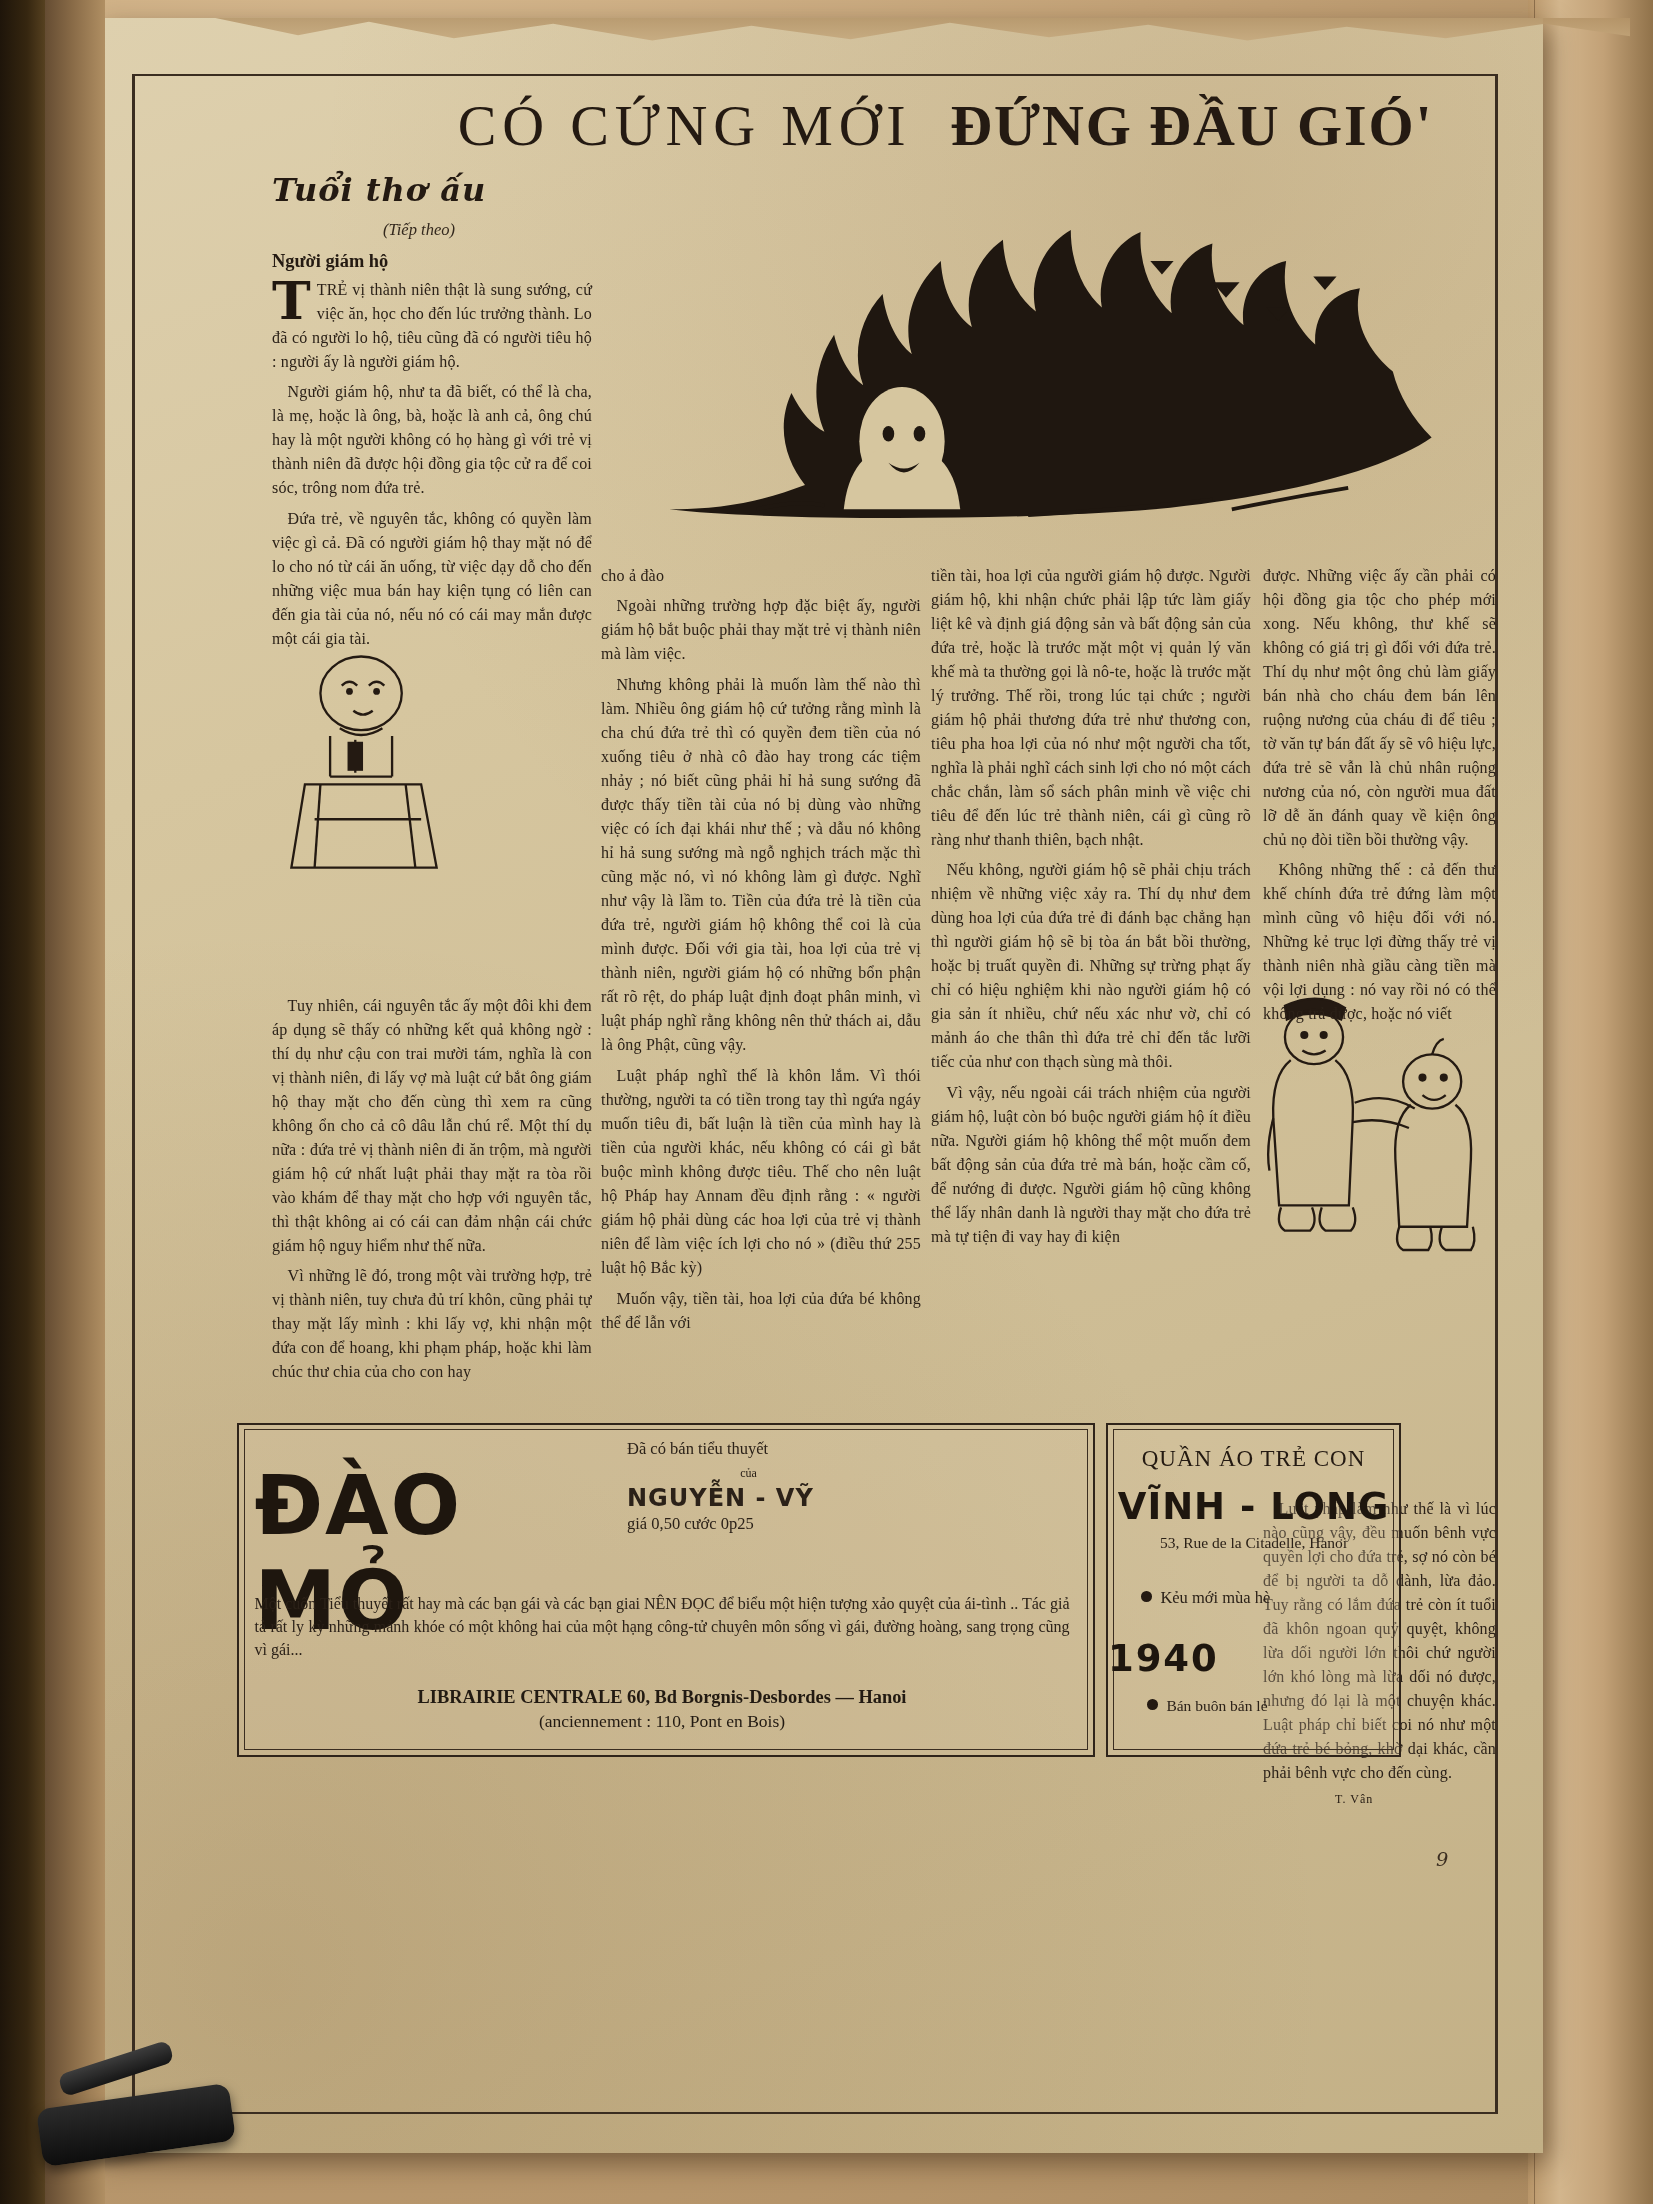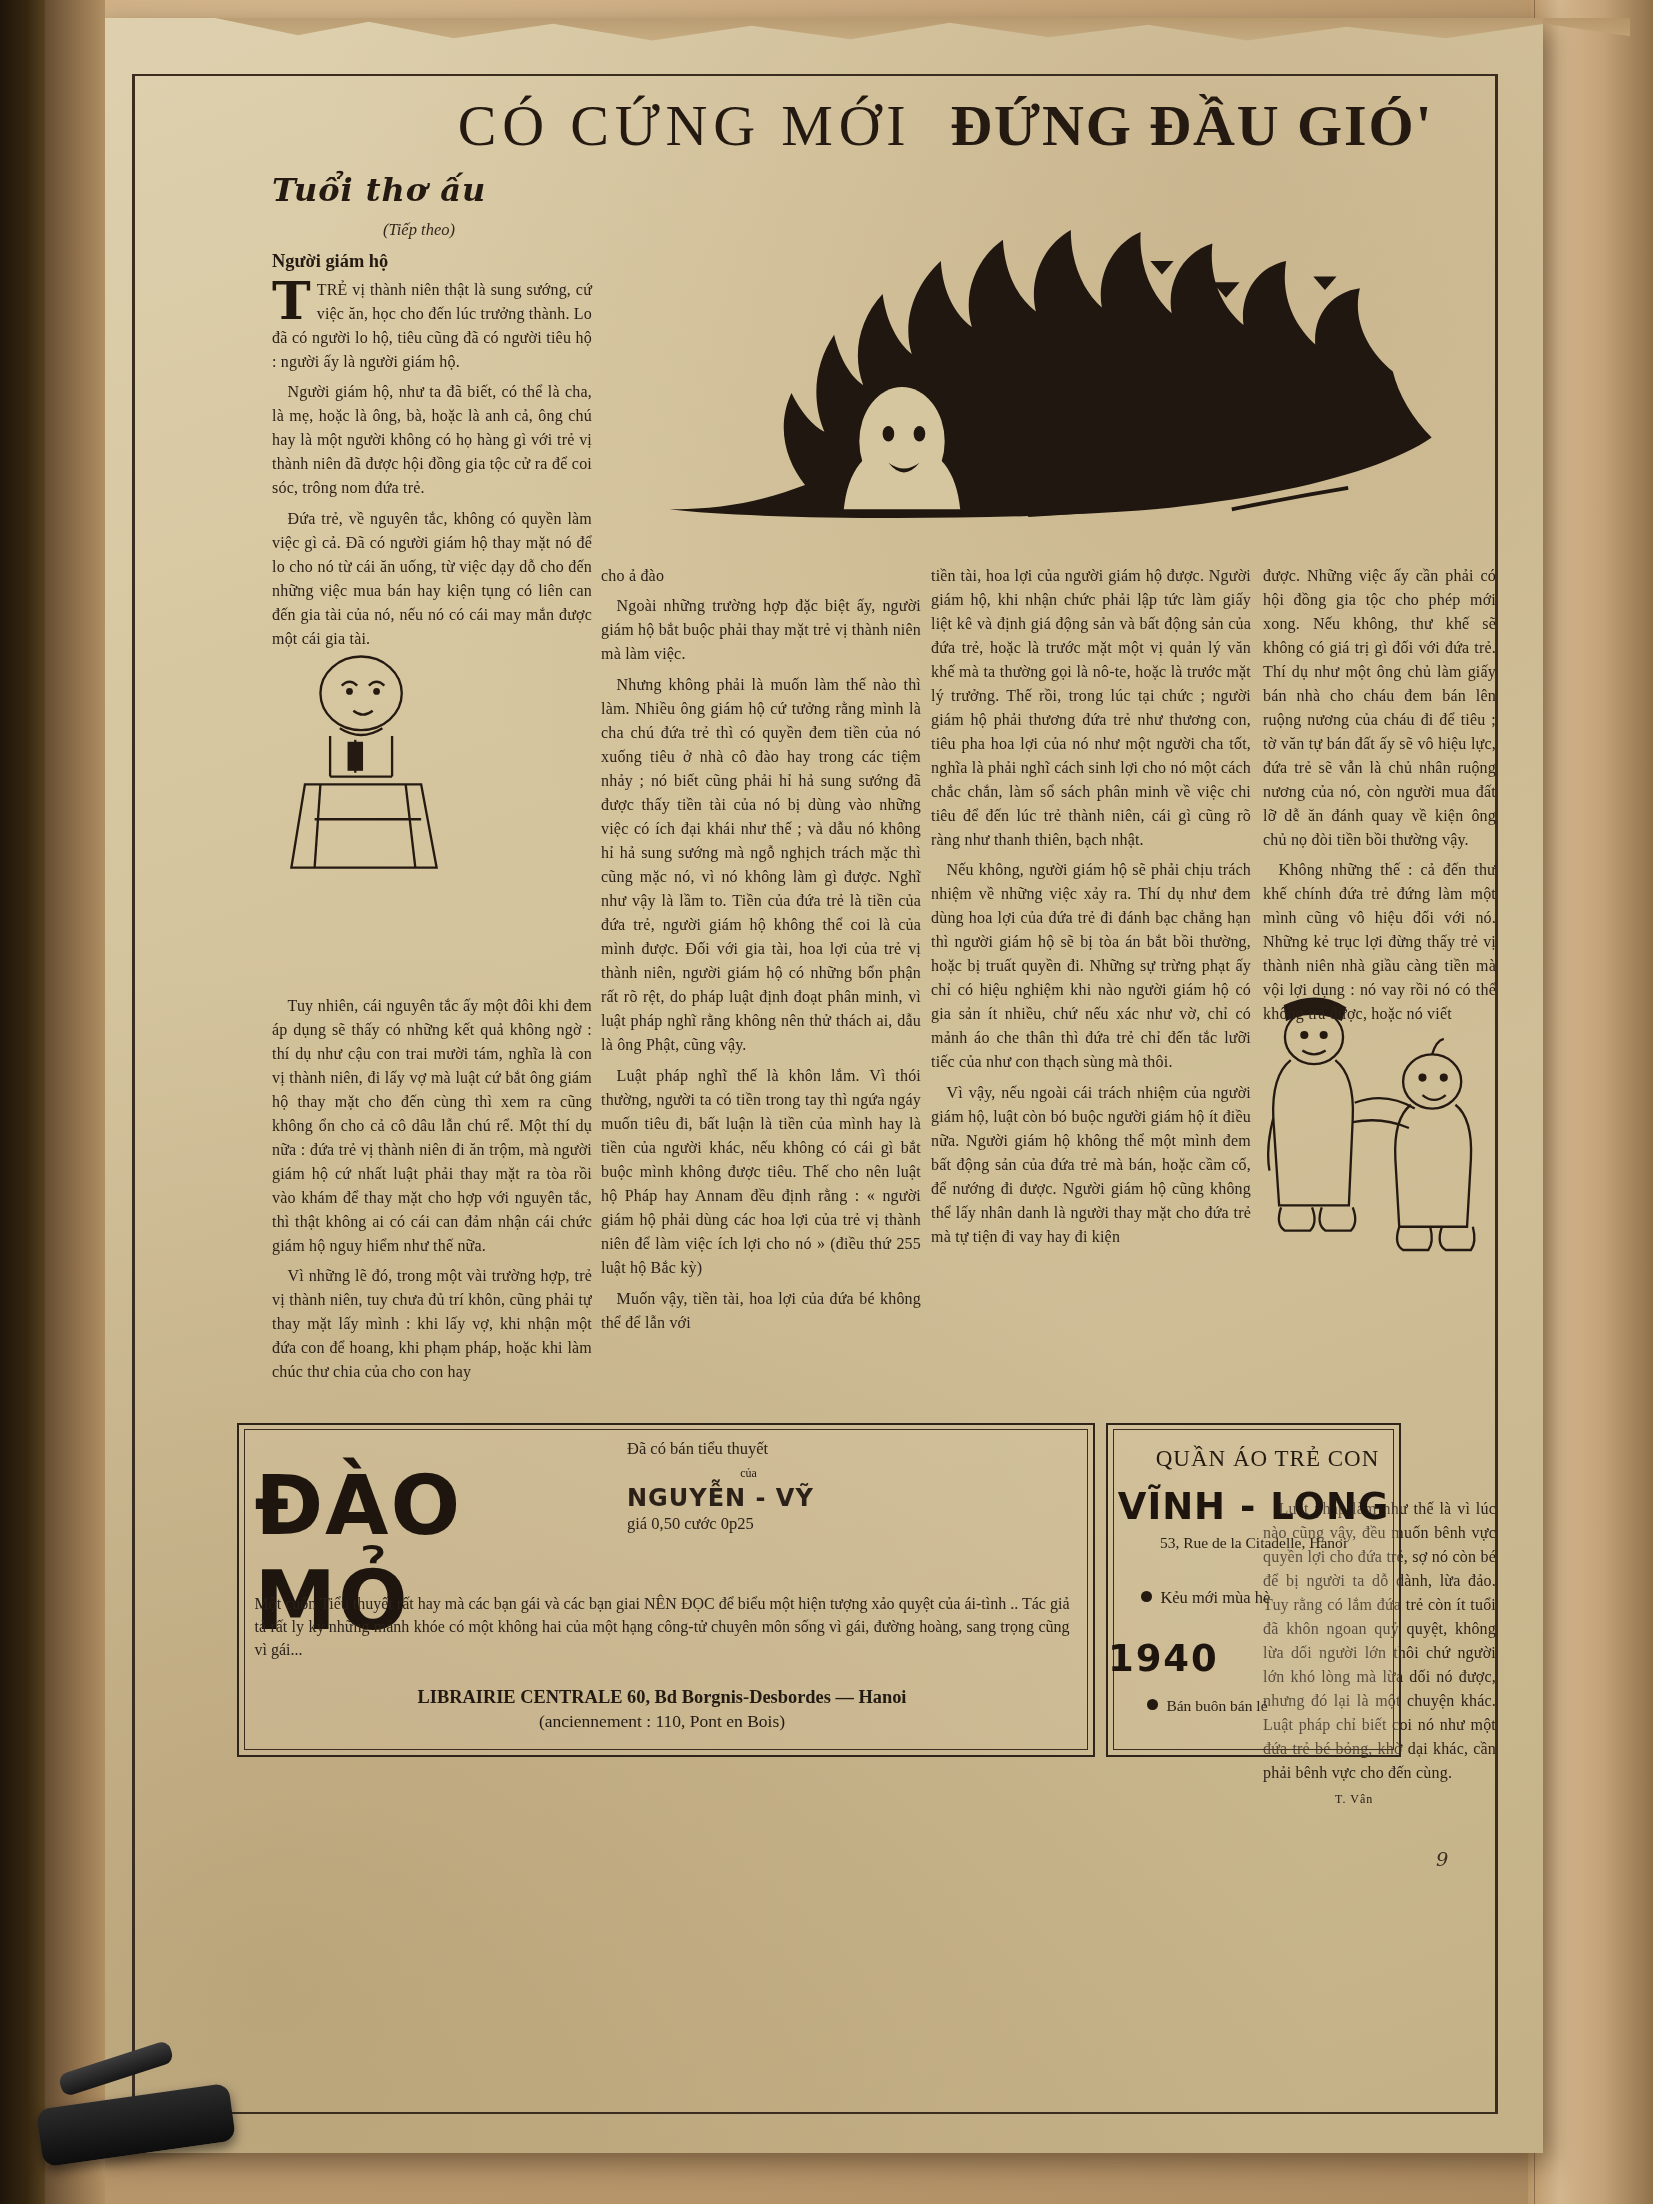--- a/index.html
+++ b/index.html
@@ -155,21 +155,21 @@
     position:absolute;left:15.5px;top:260px;width:815px;text-align:center;
     font-family:"Liberation Serif", serif;font-size:17.5px;line-height:24px;color:#221a12;
   }
   .ad-foot .l1{font-weight:bold;font-size:18.4px;}
 
   .ads2{
     position:absolute;left:980px;top:1378px;width:291px;height:330px;
     border:2.9px solid #2f241a;background:rgba(222,208,176,.25);
   }
   .ads2-inner{position:absolute;inset:4.9px;border:1px solid #3a2d20;}
-  .a2-l1{position:absolute;top:21.3px;left:14px;width:100%;text-align:center;
+  .a2-l1{position:absolute;top:21.3px;left:0;width:100%;text-align:center;
     font-family:"Liberation Serif",serif;font-size:23px;letter-spacing:1px;color:#241a12;}
   .a2-l2{position:absolute;top:60px;left:0;width:100%;text-align:center;
     font-family:"DejaVu Sans",sans-serif;font-weight:bold;font-size:37px;letter-spacing:1px;color:#1e160e;}
   .a2-l3{position:absolute;top:109px;left:0;width:100%;text-align:center;
     font-family:Liberation Serif, serif;font-size:15.5px;color:#2b2118;}
   .a2-l4{position:absolute;top:163px;left:33px;width:233px;
     font-family:"Liberation Serif",serif;font-size:16.5px;color:#2b2118;}
   .a2-year{position:absolute;top:212px;left:0;width:100%;text-align:left;
     font-family:"DejaVu Sans",sans-serif;font-weight:bold;font-size:37px;letter-spacing:1.9px;color:#1e160e;}
   .a2-l5{position:absolute;top:272px;left:39px;width:233px;
@@ -316,21 +316,21 @@
         <p class="noind"><span>cho ả đào</span></p>
         <p><span>Ngoài những trường hợp đặc biệt ấy, người giám hộ bắt buộc phải thay mặt trẻ vị thành niên mà làm việc.</span></p>
         <p><span>Nhưng không phải là muốn làm thế nào thì làm. Nhiều ông giám hộ cứ tưởng rằng mình là cha chú đứa trẻ thì có quyền đem tiền của nó xuống tiêu ở nhà cô đào hay trong các tiệm nhảy ; nó biết cũng phải hỉ hả sung sướng đã được thấy tiền tài của nó bị dùng vào những việc có ích đại khái như thế ; và dẫu nó không hỉ hả sung sướng mà ngỗ nghịch trách mặc thì cũng mặc nó, vì nó không làm gì được. Nghĩ như vậy là lầm to. Tiền của đứa trẻ là tiền của đứa trẻ, người giám hộ không thể coi là của mình được. Đối với gia tài, hoa lợi của trẻ vị thành niên, người giám hộ có những bổn phận rất rõ rệt, do pháp luật định đoạt phân minh, vì luật pháp nghĩ rằng không nên thử thách ai, dẫu là ông Phật, cũng vậy.</span></p>
         <p><span>Luật pháp nghĩ thế là khôn lắm. Vì thói thường, người ta có tiền trong tay thì ngứa ngáy muốn tiêu đi, bất luận là tiền của mình hay là tiền của người khác, nếu không có cái gì bắt buộc mình không được tiêu. Thế cho nên luật hộ Pháp hay Annam đều định rằng : « người giám hộ phải dùng các hoa lợi của trẻ vị thành niên để làm việc ích lợi cho nó » (điều thứ 255 luật hộ Bắc kỳ)</span></p>
         <p><span>Muốn vậy, tiền tài, hoa lợi của đứa bé không thể để lẫn với</span></p>
       </div>
 
       <div class="col" id="col3">
         <p class="noind"><span>tiền tài, hoa lợi của người giám hộ được. Người giám hộ, khi nhận chức phải lập tức làm giấy liệt kê và định giá động sản và bất động sản của đứa trẻ, hoặc là trước mặt một vị quản lý văn khế mà ta thường gọi là nô-te, hoặc là trước mặt lý trưởng. Thế rồi, trong lúc tại chức ; người giám hộ phải thương đứa trẻ như thương con, tiêu pha hoa lợi của nó như một người cha tốt, nghĩa là phải nghĩ cách sinh lợi cho nó một cách chắc chắn, làm sổ sách phân minh về việc chi tiêu để đến lúc trẻ thành niên, cái gì cũng rõ ràng như thanh thiên, bạch nhật.</span></p>
         <p><span>Nếu không, người giám hộ sẽ phải chịu trách nhiệm về những việc xảy ra. Thí dụ như đem dùng hoa lợi của đứa trẻ đi đánh bạc chẳng hạn thì người giám hộ sẽ bị tòa án bắt bồi thường, hoặc bị truất quyền đi. Những sự trừng phạt ấy chỉ có hiệu nghiệm khi nào người giám hộ có gia sản ít nhiều, chứ nếu xác như vờ, chỉ có mảnh áo che thân thì đứa trẻ chỉ đến tắc lưỡi tiếc của như con thạch sùng mà thôi.</span></p>
-        <p><span>Vì vậy, nếu ngoài cái trách nhiệm của người giám hộ, luật còn bó buộc người giám hộ ít điều nữa. Người giám hộ không thể một mình đem bất động sản của đứa trẻ mà bán, hoặc cầm cố, để nướng đi được. Người giám hộ cũng không thể lấy nhân danh là người thay mặt cho đứa trẻ mà tự tiện đi vay hay đi kiện</span></p>
+        <p><span>Vì vậy, nếu ngoài cái trách nhiệm của người giám hộ, luật còn bó buộc người giám hộ ít điều nữa. Người giám hộ không thể một muốn đem bất động sản của đứa trẻ mà bán, hoặc cầm cố, để nướng đi được. Người giám hộ cũng không thể lấy nhân danh là người thay mặt cho đứa trẻ mà tự tiện đi vay hay đi kiện</span></p>
       </div>
 
       <div class="col" id="col4">
         <p class="noind"><span>được. Những việc ấy cần phải có hội đồng gia tộc cho phép mới xong. Nếu không, thư khế sẽ không có giá trị gì đối với đứa trẻ. Thí dụ như một ông chủ làm giấy bán nhà cho cháu đem bán lên ruộng nương của cháu đi để tiêu ; tờ văn tự bán đất ấy sẽ vô hiệu lực, đứa trẻ sẽ vẫn là chủ nhân ruộng nương của nó, còn người mua đất lỡ dễ ăn đánh quay về kiện ông chủ nọ đòi tiền bồi thường vậy.</span></p>
         <p><span>Không những thế : cả đến thư khế chính đứa trẻ đứng làm một mình cũng vô hiệu đối với nó. Những kẻ trục lợi đừng thấy trẻ vị thành niên nhà giầu càng tiền mà vội lợi dụng : nó vay rồi nó có thể không trả được, hoặc nó viết</span></p>
       </div>
 
       <div class="col" id="col4b">
         <p><span>Luật pháp làm như thế là vì lúc nào cũng vậy, đều muốn bênh vực quyền lợi cho đứa trẻ, sợ nó còn bé để bị người ta dỗ dành, lừa đảo. Tuy rằng có lắm đứa trẻ còn ít tuổi đã khôn ngoan quỷ quyệt, không lừa dối người lớn thôi chứ người lớn khó lòng mà lừa dối nó được, nhưng đó lại là một chuyện khác. Luật pháp chỉ biết coi nó như một đứa trẻ bé bỏng, khờ dại khác, cần phải bênh vực cho đến cùng.</span></p>
       </div>

